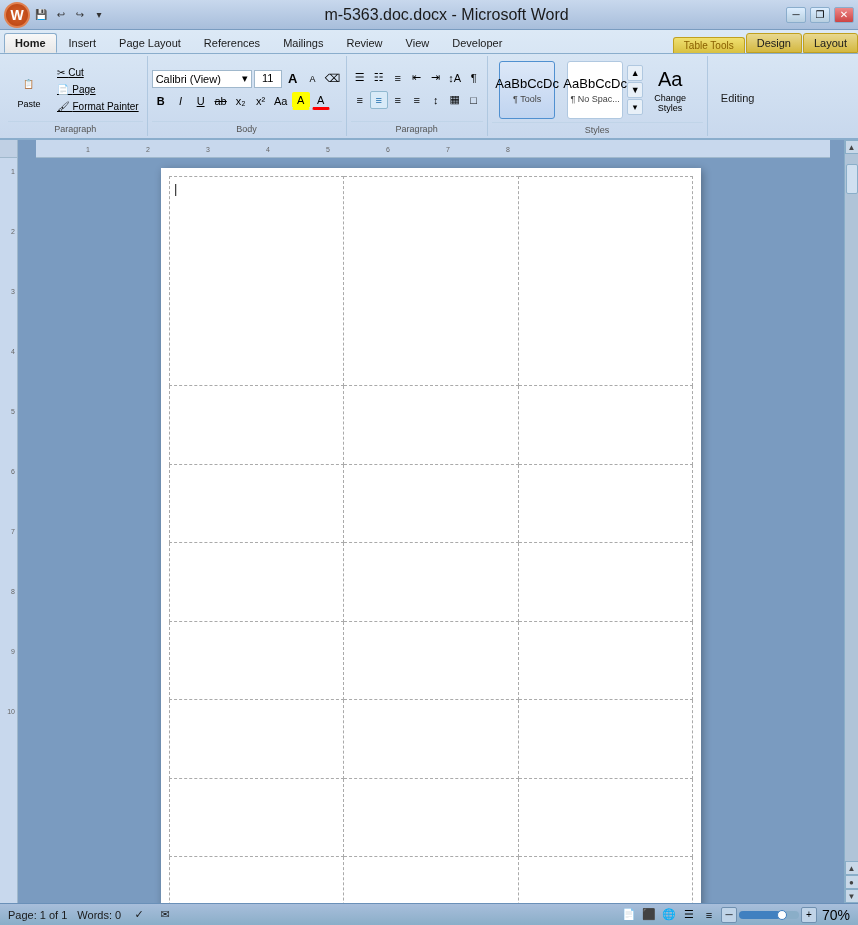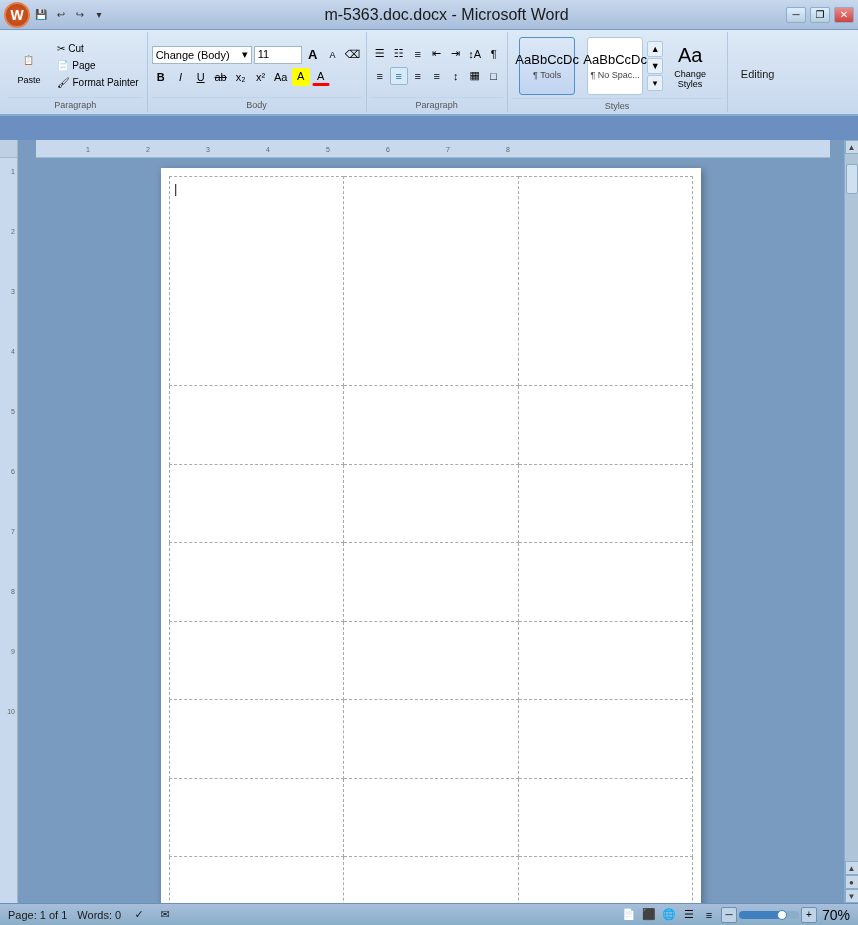--- a/index.html
+++ b/index.html
@@ -66,34 +66,34 @@
 
     
     #clipboard-group { min-width: 60px; }
     #paste-btn {
       display: flex; flex-direction: column; align-items: center;
       padding: 2px 6px; cursor: pointer; border: 1px solid transparent; border-radius: 3px;
       font-size: 9px; gap: 1px;
     }
     .paste-icon { width: 28px; height: 28px; display: flex; align-items: center; justify-content: center; }
     .clipboard-small { display: flex; flex-direction: column; gap: 2px; }
-    .small-btn { padding: 1px 3px; cursor: pointer; border: 1px solid transparent; border-radius: 2px; font-size: 10px; }
+    .small-btn { padding: 1px 3px; cursor: pointer; border: 1px solid transparent; border-radius: 2px; font-size: 10px; text-decoration: underline; }
 
     
     #font-group { min-width: 160px; }
     .font-row1 { display: flex; align-items: center; gap: 2px; margin-bottom: 2px; }
     .font-row2 { display: flex; align-items: center; gap: 2px; }
     .font-name-box {
       width: 100px; height: 18px; border: 1px solid #a0b8cc; background: white;
       font-size: 11px; padding: 1px 3px; display: flex; align-items: center;
       cursor: pointer; justify-content: space-between;
     }
     .font-size-box {
-      width: 48px; height: 18px; border: 1px solid #a0b8cc; background: white;
-      font-size: 11px; padding: 1px 3px; text-align: left;
+      width: 28px; height: 18px; border: 1px solid #a0b8cc; background: white;
+      font-size: 11px; padding: 1px 3px; text-align: center;
     }
     .icon-btn {
       width: 18px; height: 18px; display: flex; align-items: center; justify-content: center;
       cursor: pointer; border: 1px solid transparent; border-radius: 2px; font-size: 11px;
     }
     .bold-btn { font-weight: bold; }
     .italic-btn { font-style: italic; }
     .underline-btn { text-decoration: underline; }
 
     
@@ -213,20 +213,33 @@
   <div id="title-text">m-5363.doc.docx - Microsoft Word</div>
   <div id="title-right">
     <div class="win-btn">─</div>
     <div class="win-btn">❐</div>
     <div class="win-btn">✕</div>
   </div>
 </div>
 
 <div id="ribbon">
 
+  <div id="tab-bar">
+    <div class="tab active">Home</div>
+    <div class="tab">Insert</div>
+    <div class="tab">Page Layout</div>
+    <div class="tab">References</div>
+    <div class="tab">Mailings</div>
+    <div class="tab">Review</div>
+    <div class="tab">View</div>
+    <div class="tab">Developer</div>
+    <span id="table-tools-label">Table Tools</span>
+    <div class="tab context-tab">Design</div>
+    <div class="tab context-tab">Layout</div>
+  </div>
 
   <div id="ribbon-content">
 
     <div class="ribbon-group" id="clipboard-group">
       <div style="display:flex; gap:3px; flex:1; align-items:center;">
         <div id="paste-btn">
           <div class="paste-icon">📋</div>
           <span>Paste</span>
         </div>
         <div class="clipboard-small">
@@ -235,21 +248,21 @@
           <div class="small-btn">🖌 <span>Format Painter</span></div>
         </div>
       </div>
       <div class="ribbon-group-label">Paragraph</div>
     </div>
 
     <div class="ribbon-group" id="font-group">
       <div style="flex:1; display:flex; flex-direction:column; justify-content:center; gap:2px;">
         <div class="font-row1">
           <div class="font-name-box">
-            <span>Change (Body)</span>
+            <span>Calibri (View)</span>
             <span>▾</span>
           </div>
           <div class="font-size-box" contenteditable="false" style=""><span>11</span></div>
           <div class="icon-btn" style="font-weight:bold; font-size:13px;">A</div>
           <div class="icon-btn" style="font-size:9px;">A</div>
           <div class="icon-btn">⌫</div>
         </div>
         <div class="font-row2">
           <div class="icon-btn bold-btn">B</div>
           <div class="icon-btn italic-btn">I</div>

